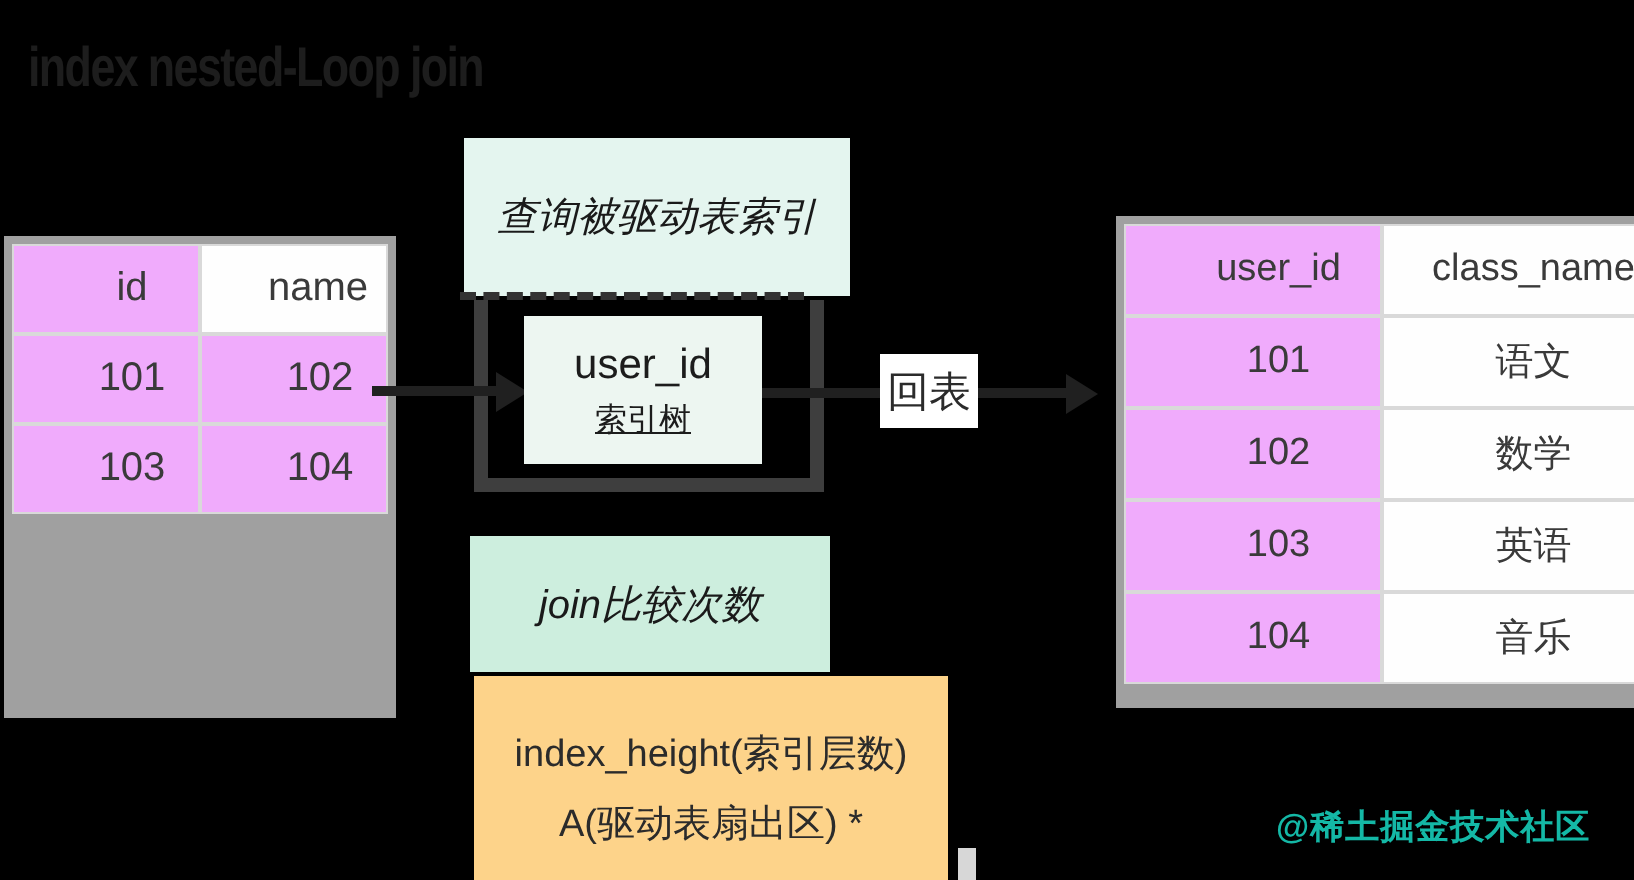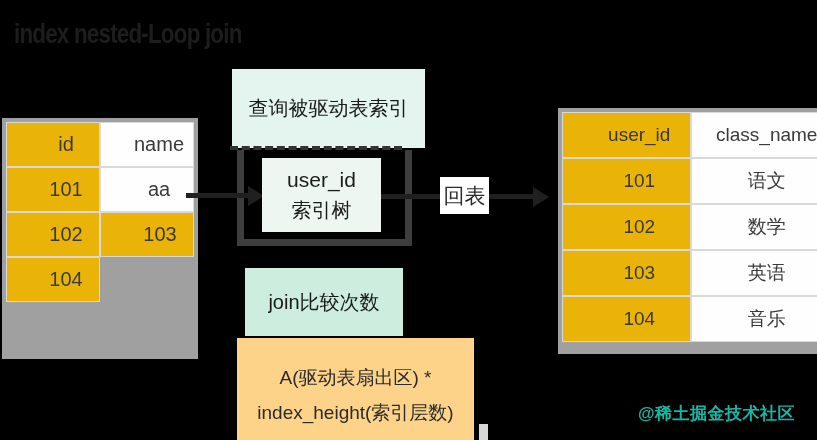--- a/index.html
+++ b/index.html
@@ -17,48 +17,49 @@
   
   .tbl{
     position:absolute;
     border:4px solid #a0a0a0;background:#a0a0a0;
     display:grid;grid-template-columns:1fr 1fr;
   }
   .tbl .cell{
     display:flex;align-items:center;justify-content:center;
     font-size:20px;color:#3a3a3a;border:1.5px solid #d9d9d9;
   }
-  .tbl .col0{background:#eab308;padding-left:26px;}
+  .tbl .col0{background:#f0abfc;padding-left:26px;}
   .tbl .col1{background:#fefefe;padding-left:24px;}
   #driving-table{left:2px;top:118px;width:188px;height:233px;grid-auto-rows:45px;}
   #driven-table{left:558px;top:108px;width:257px;height:238px;grid-auto-rows:46px;}
   #driven-table .cell{font-size:19px;}
   
   .mint-box{
     position:absolute;display:flex;align-items:center;justify-content:center;
     color:#1a1a1a;
+    font-style:italic;
   }
   #index-query-box{left:232px;top:69px;width:193px;height:79px;background:#e4f5ef;font-size:20px;}
-  #join-count-box{left:245px;top:268px;width:158px;height:68px;background:#cdeede;font-size:20px;}
+  #join-count-box{left:235px;top:268px;width:180px;height:68px;background:#cdeede;font-size:20px;}
   #dashed-line{
     position:absolute;left:230px;top:146px;width:172px;height:0;
     border-top:4px dashed #333;
   }
   #index-tree-outer{
     position:absolute;left:237px;top:150px;width:161px;height:89px;
     border:7px solid #3e3e3e;border-top:none;background:transparent;
   }
   #index-tree-inner{
     position:absolute;left:262px;top:158px;width:119px;height:74px;
     background:#edf6f1;color:#1c1c1c;
     display:flex;flex-direction:column;align-items:center;justify-content:center;
     line-height:1.45;z-index:2;
   }
   #index-tree-inner .l1{font-size:21px;}
-  #index-tree-inner .l2{font-size:20px;}
+  #index-tree-inner .l2{font-size:16px;text-decoration:underline;}
   
   .arrow-line{position:absolute;height:5px;background:#202020;z-index:1;}
   .arrow-head{
     position:absolute;width:0;height:0;z-index:1;
     border-top:10px solid transparent;border-bottom:10px solid transparent;
     border-left:16px solid #202020;
   }
   #arrow-left-line{left:186px;top:193px;width:64px;}
   #arrow-left-head{left:248px;top:186px;}
   #arrow-right-line{left:381px;top:194px;width:153px;}
@@ -88,21 +89,20 @@
 <body>
 
 <div id="canvas">
 
   <div class="page-title">index nested-Loop join</div>
 
   <div id="driving-table" class="tbl">
       <div class="cell col0">id</div>
       <div class="cell col1">name</div>
       <div class="cell col0">101</div>
-      <div class="cell col1">aa</div>
       <div class="cell col0">102</div>
       <div class="cell col0">103</div>
       <div class="cell col0">104</div>
     </div>
 
   <div id="index-query-box" class="mint-box">
     <span>查询被驱动表索引</span>
   </div>
 
   <div id="dashed-line"></div>
@@ -133,21 +133,21 @@
       <div class="cell col1">英语</div>
       <div class="cell col0">104</div>
       <div class="cell col1">音乐</div>
     </div>
 
   <div id="join-count-box" class="mint-box">
     <span>join比较次数</span>
   </div>
 
   <div id="formula-box">
+    <span>index_height(索引层数)</span>
     <span>A(驱动表扇出区) *</span>
-    <span>index_height(索引层数)</span>
   </div>
 
   <div id="edge-fragment"></div>
 
   <div id="watermark">@稀土掘金技术社区</div>
 
 </div>
 
 </body></html>

